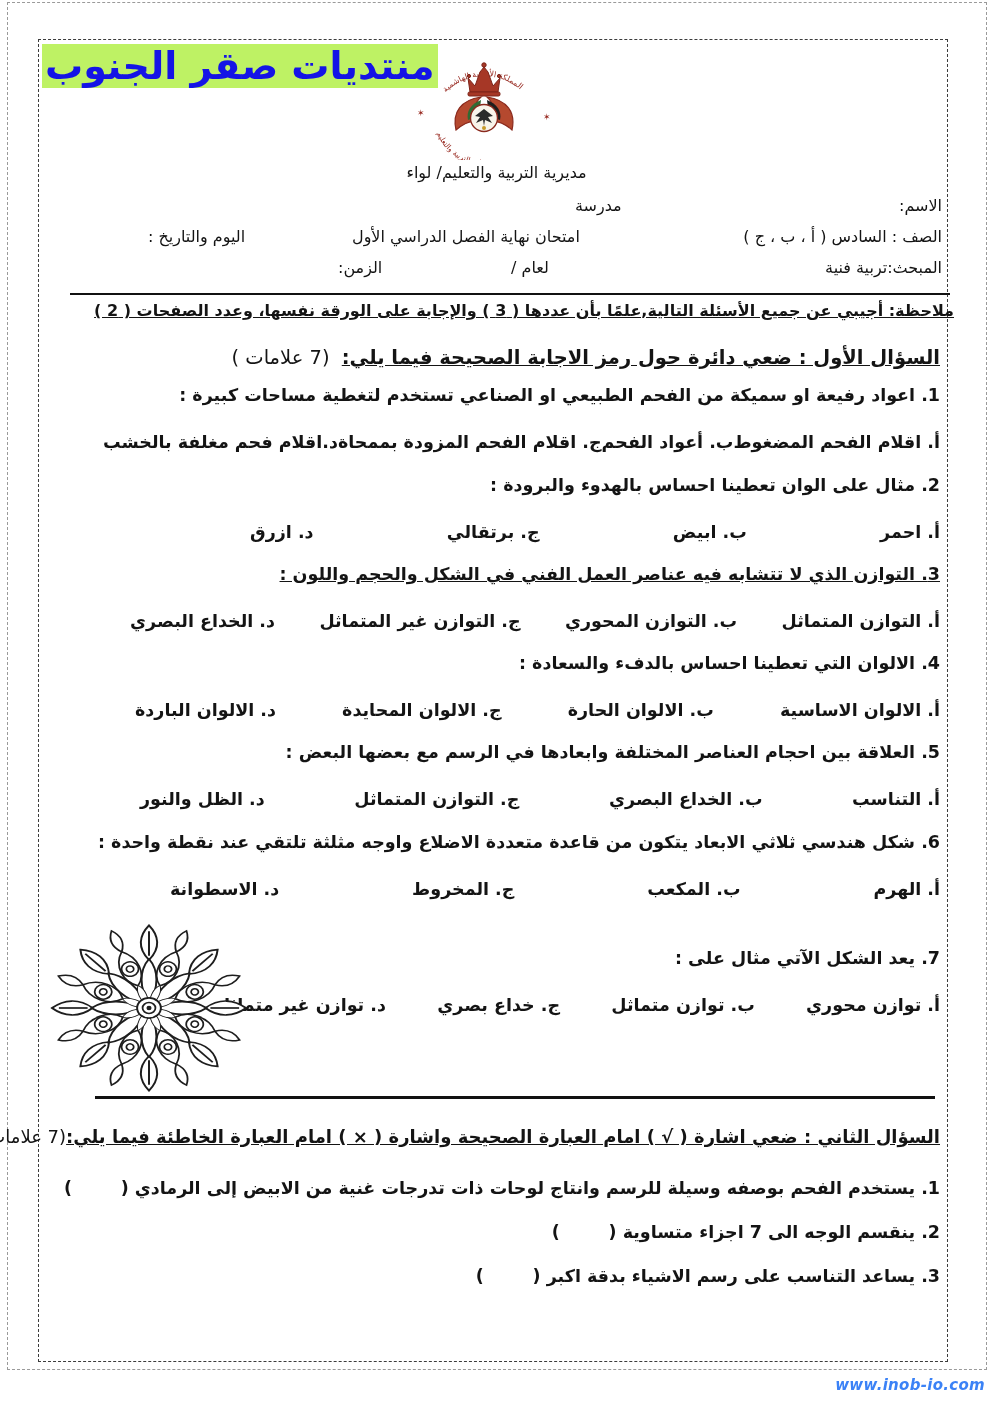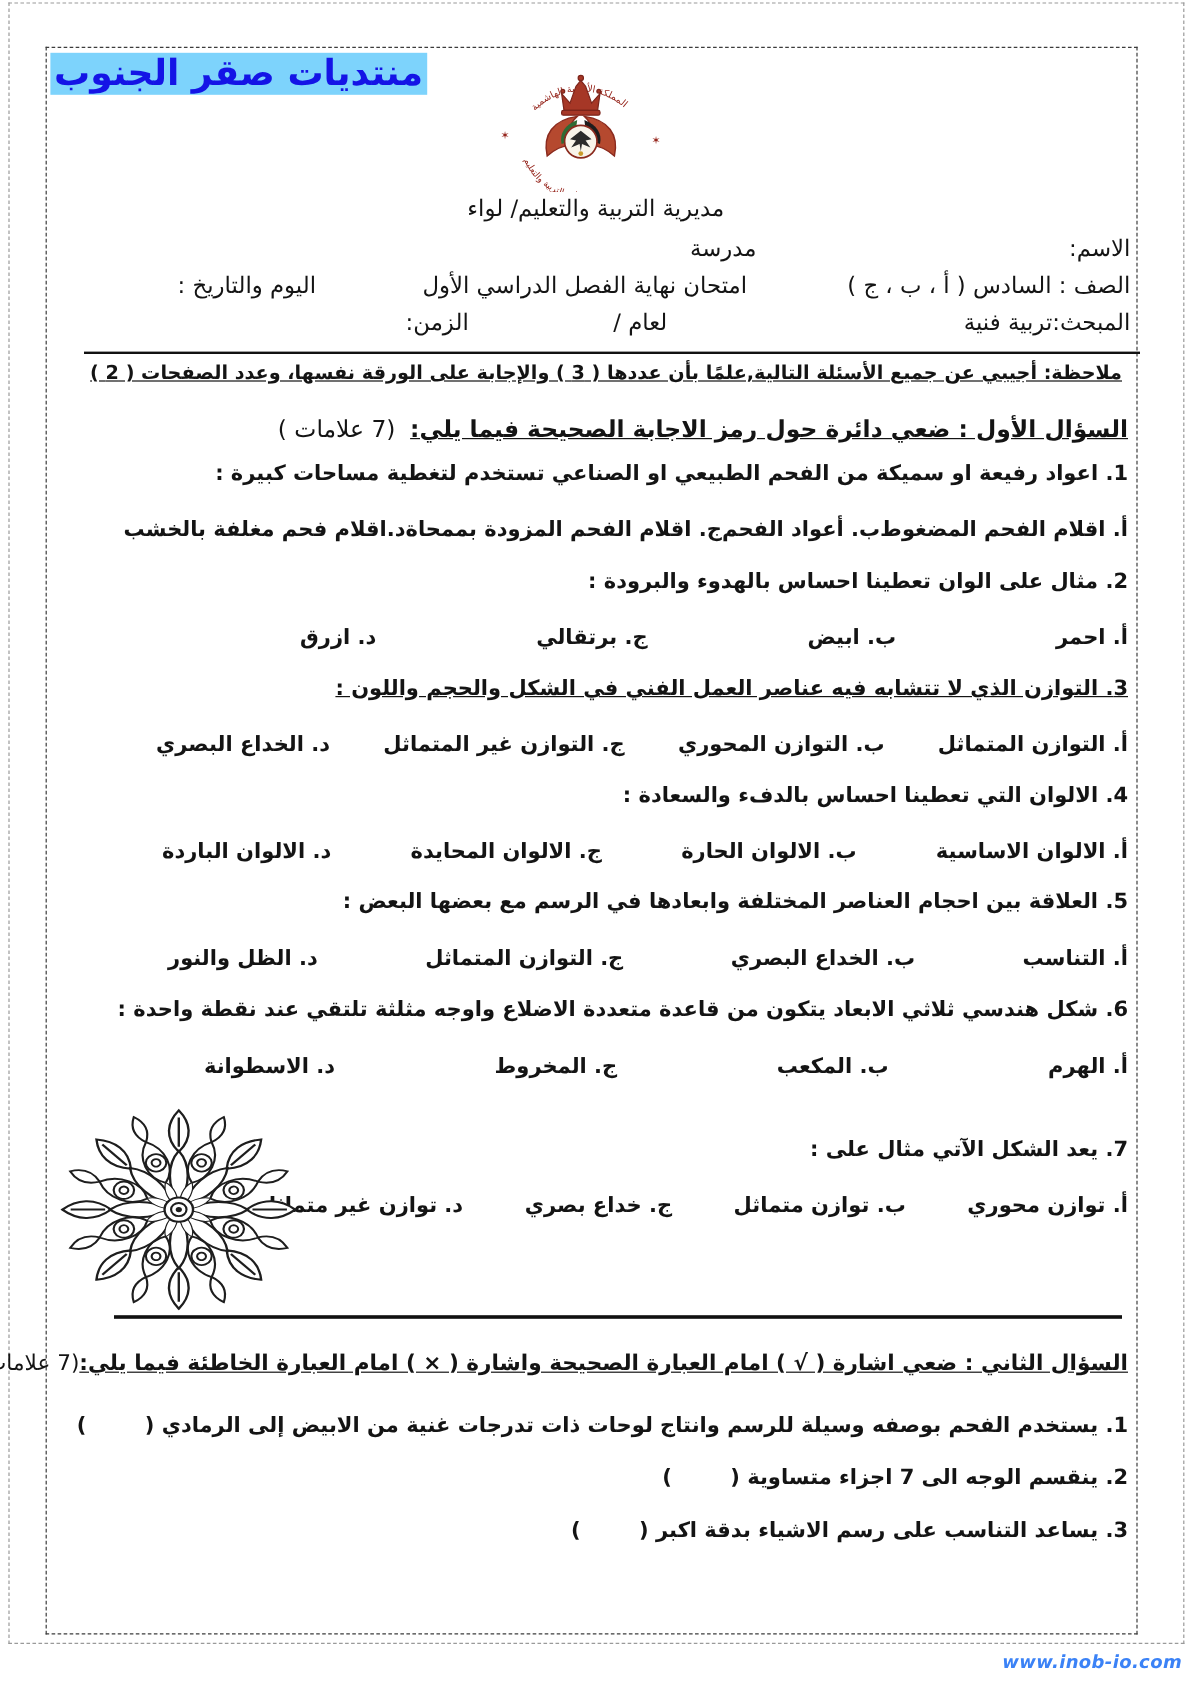--- a/index.html
+++ b/index.html
@@ -3,27 +3,27 @@
 <meta charset="utf-8">
 <style>
   html,body{margin:0;padding:0;background:#ffffff;}
   body{width:993px;height:1404px;position:relative;overflow:hidden;
        font-family:"DejaVu Sans",sans-serif;color:#141414;}
   .abs{position:absolute;}
   .outer-edge{left:7px;top:2px;width:978px;height:1366px;
               border:1px dashed #9a9a9a;pointer-events:none;}
   .border-box{left:38px;top:39px;width:908px;height:1321px;
               border:1.6px dashed #3c3c3c;}
-  .forum-mark{left:42px;top:44px;font-size:30px;font-weight:bold;
-              color:#1414e6;background:#7dd3fc;padding:0 3px;direction:rtl;white-space:nowrap;}
-  .hdr{font-size:19px;direction:rtl;white-space:nowrap;}
+  .forum-mark{left:42px;top:44px;font-size:38px;font-weight:bold;
+              color:#1414e6;background:#bef264;padding:0 3px;direction:rtl;white-space:nowrap;}
+  .hdr{font-size:16px;direction:rtl;white-space:nowrap;}
   .hdr-center{left:0;right:0;text-align:center;}
   .hr-thin{left:70px;right:43px;top:293px;height:0;border-top:2px solid #111;}
   .hr-thick{left:95px;right:58px;top:1096px;height:0;border-top:3.5px solid #111;}
-  .note{right:58px;top:301px;font-size:16px;font-weight:bold;direction:rtl;
+  .note{right:39px;top:301px;font-size:16px;font-weight:bold;direction:rtl;
         white-space:nowrap;text-decoration:underline;}
   .sec1-row{right:53px;top:346px;direction:rtl;white-space:nowrap;font-size:19.5px;}
   .sec1-title{font-weight:bold;text-decoration:underline;}
   .sec-marks{font-weight:normal;margin-right:6px;}
   .sec2-row{right:53px;left:95px;top:1126px;direction:rtl;display:flex;
             justify-content:space-between;align-items:baseline;white-space:nowrap;}
   .sec2-title{font-weight:bold;font-size:18px;text-decoration:underline;}
   .sec2-marks{font-weight:normal;font-size:18px;}
   .qtext{right:53px;font-size:17.5px;font-weight:bold;direction:rtl;
          white-space:nowrap;text-align:right;}

